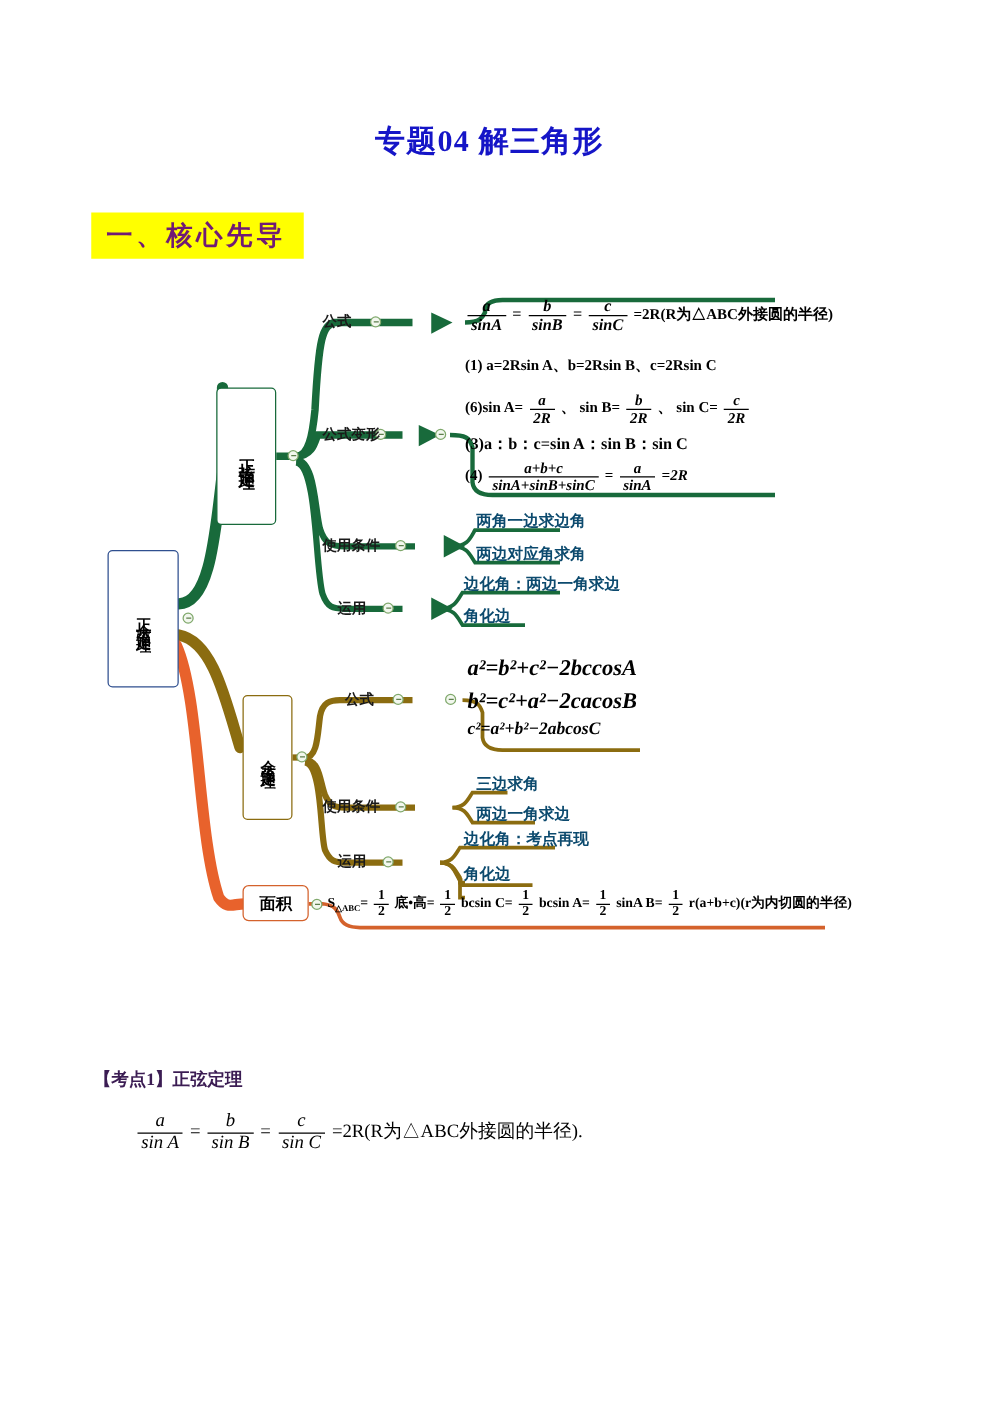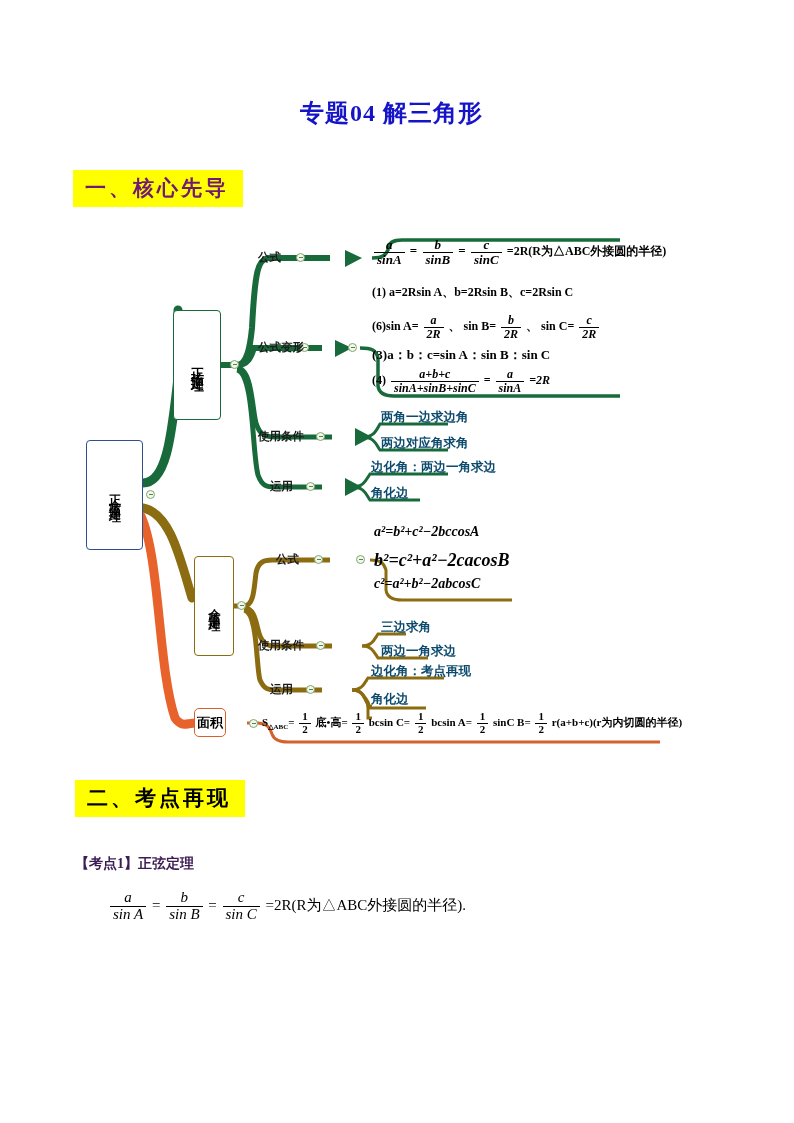--- a/index.html
+++ b/index.html
@@ -61,21 +61,21 @@
     left:173px; top:82px; width:48px; height:110px;
     border:1.6px solid #186A3B; border-radius:4px;
     font-size:13px;
   }
   #n-cos {
     left:194px; top:328px; width:40px; height:100px;
     border:1.6px solid #8B6C10; border-radius:4px;
     font-size:12px;
   }
   #n-area {
-    left:194px; top:480px; width:32px; height:29px;
+    left:194px; top:480px; width:53px; height:29px;
     border:1.6px solid #D4622C; border-radius:5px;
     font-size:13px;
   }
 
   
   .blabel {
     position:absolute;
     font-family:"Liberation Serif", serif;
     font-size:11.5px; font-weight:bold; color:#1a1a1a;
     white-space:nowrap;
@@ -281,46 +281,45 @@
         <span class="den it">sinA</span>
       </span>
       <span class="it">=2R</span>
     </div>
 
     <div class="leaf" style="left:381px; top:181px;">两角一边求边角</div>
     <div class="leaf" style="left:381px; top:207px;">两边对应角求角</div>
     <div class="leaf" style="left:371px; top:231px;">边化角：两边一角求边</div>
     <div class="leaf" style="left:371px; top:257px;">角化边</div>
 
-    <div class="fx bold ital" style="left:374px; top:296px; font-size:14px;">a²=b²+c²−2bccosA</div>
+    <div class="fx bold ital" style="left:374px; top:296px; font-size:18px;">a²=b²+c²−2bccosA</div>
     <div class="fx bold ital" style="left:374px; top:322px; font-size:18px;">b²=c²+a²−2cacosB</div>
     <div class="fx bold ital" style="left:374px; top:348px; font-size:14px;">c²=a²+b²−2abcosC</div>
 
     <div class="leaf" style="left:381px; top:391px;">三边求角</div>
     <div class="leaf" style="left:381px; top:415px;font-family:Liberation Mono, monospace;">两边一角求边</div>
     <div class="leaf" style="left:371px; top:435px;">边化角：考点再现</div>
     <div class="leaf" style="left:371px; top:463px;">角化边</div>
 
     <div class="fx bold" style="left:262px; top:483px; font-size:11px;">
       <span>S</span><sub style="font-size:7px;">△ABC</sub><span>=</span>
       <span class="frac"><span class="num">1</span><span class="den">2</span></span>
       <span>底•高=</span>
       <span class="frac"><span class="num">1</span><span class="den">2</span></span>
       <span>bcsin C=</span>
       <span class="frac"><span class="num">1</span><span class="den">2</span></span>
       <span>bcsin A=</span>
       <span class="frac"><span class="num">1</span><span class="den">2</span></span>
-      <span>sinC B=</span>
+      <span>sinA B=</span>
       <span class="frac"><span class="num">1</span><span class="den">2</span></span>
       <span>r(a+b+c)(r为内切圆的半径)</span>
     </div>
 
   </div>
 
-  <div class="sec-head" id="sec2">二、考点再现</div>
 
   <div class="kaodian">【考点1】正弦定理</div>
 
   <div class="lawline">
     <span class="frac">
       <span class="num it">a</span>
       <span class="den it">sin A</span>
     </span>
     <span>=</span>
     <span class="frac">

